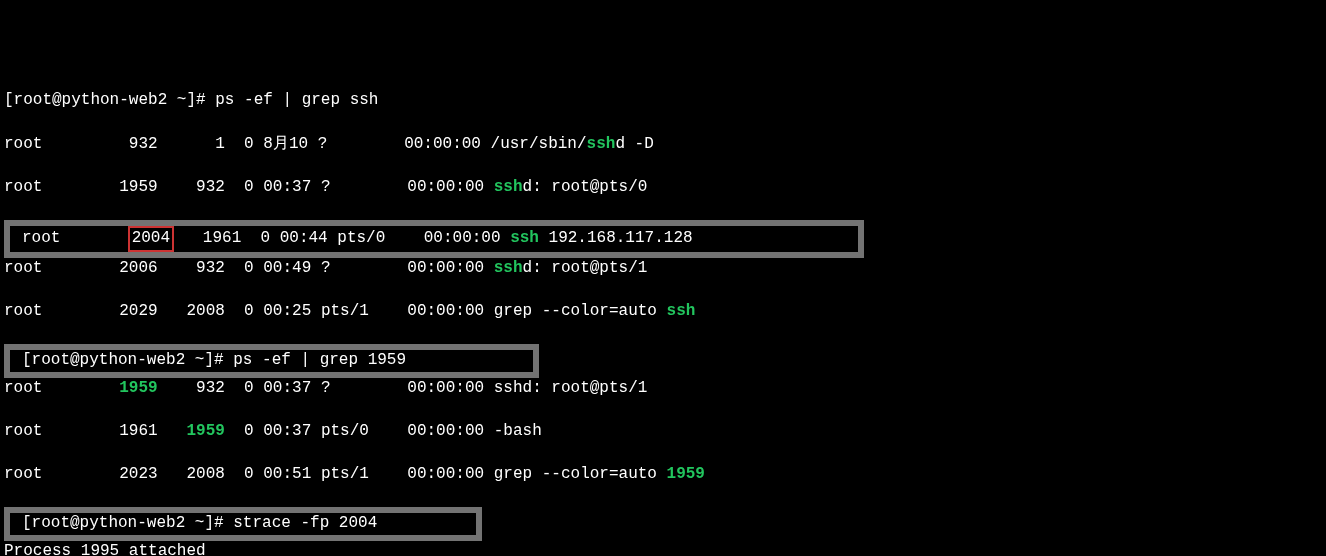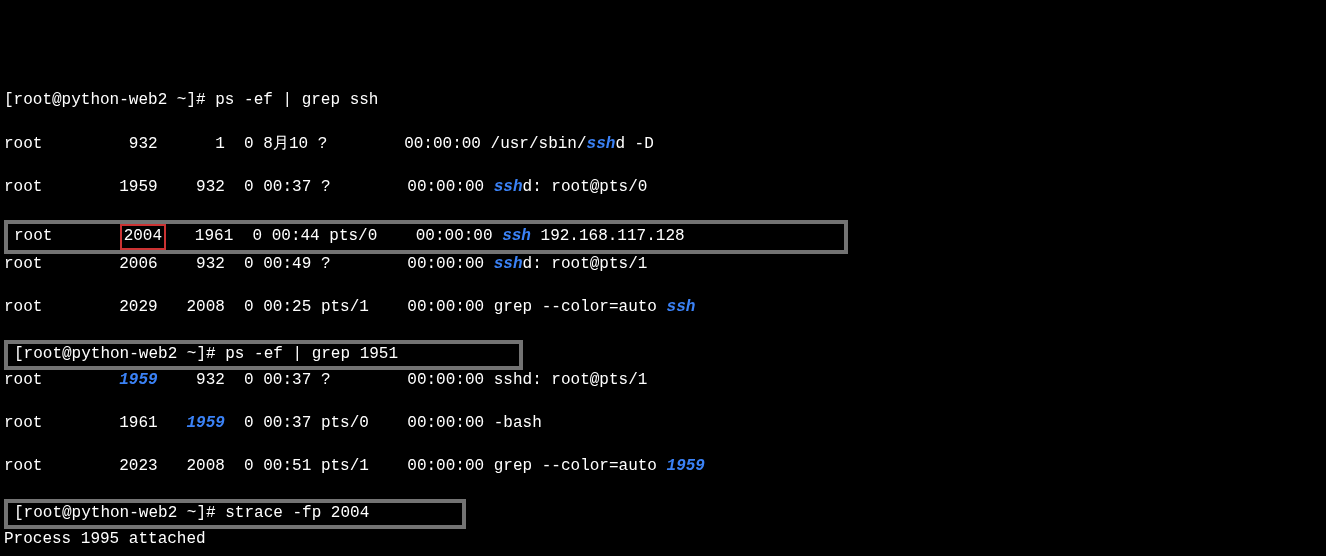--- a/index.html
+++ b/index.html
@@ -14,47 +14,46 @@
       font-size: 16px;
       line-height: 1.35;
       padding: 4px;
       white-space: pre;
       width: 1326px;
     }
     .line {
       display: block;
     }
     .red {
-      color: #3b82f6;
+      color: #22c55e;
       font-weight: bold;
-      font-style: italic;
     }
     .hl-pid {
       border: 2px solid #cc3333;
       padding: 0 2px;
       display: inline-block;
     }
     .hl-row {
-      border: 4px solid #737373;
+      border: 6px solid #737373;
       display: inline-block;
-      padding: 0 6px;
+      padding: 0 12px;
     }
   </style>
 </head>
 <body>
 
 
 
 <div class="line"><span>[root@python-web2 ~]# </span><span>ps -ef | grep ssh</span></div>
 <div class="line"><span>root</span>         <span>932</span>      <span>1</span>  <span>0</span> <span>8月10</span> <span>?</span>        <span>00:00:00</span> <span>/usr/sbin/</span><span class="red">ssh</span><span>d -D</span></div>
 <div class="line"><span>root</span>        <span>1959</span>    <span>932</span>  <span>0</span> <span>00:37</span> <span>?</span>        <span>00:00:00</span> <span></span><span class="red">ssh</span><span>d: root@pts/0</span></div>
 <span class="hl-row"><span>root</span>       <span class="hl-pid">2004</span>   <span>1961</span>  <span>0</span> <span>00:44</span> <span>pts/0</span>    <span>00:00:00</span> <span></span><span class="red">ssh</span><span> 192.168.117.128</span>                </span>
 <div class="line"><span>root</span>        <span>2006</span>    <span>932</span>  <span>0</span> <span>00:49</span> <span>?</span>        <span>00:00:00</span> <span></span><span class="red">ssh</span><span>d: root@pts/1</span></div>
 <div class="line"><span>root</span>        <span>2029</span>   <span>2008</span>  <span>0</span> <span>00:25</span> <span>pts/1</span>    <span>00:00:00</span> <span>grep --color=auto </span><span class="red">ssh</span><span></span></div>
-<span class="hl-row"><span>[root@python-web2 ~]# </span><span>ps -ef | grep 1951</span>            </span>
+<span class="hl-row"><span>[root@python-web2 ~]# </span><span>ps -ef | grep 1959</span>            </span>
 <div class="line"><span>root</span>        <span class="red">1959</span>    <span>932</span>  <span>0</span> <span>00:37</span> <span>?</span>        <span>00:00:00</span> <span>sshd: root@pts/1</span></div>
 <div class="line"><span>root</span>        <span>1961</span>   <span class="red">1959</span>  <span>0</span> <span>00:37</span> <span>pts/0</span>    <span>00:00:00</span> <span>-bash</span></div>
 <div class="line"><span>root</span>        <span>2023</span>   <span>2008</span>  <span>0</span> <span>00:51</span> <span>pts/1</span>    <span>00:00:00</span> <span>grep --color=auto </span><span class="red">1959</span><span></span></div>
 <span class="hl-row"><span>[root@python-web2 ~]# </span><span>strace -fp 2004</span>         </span>
 <div class="line">Process 1995 attached</div>
 
 
 
 
 

